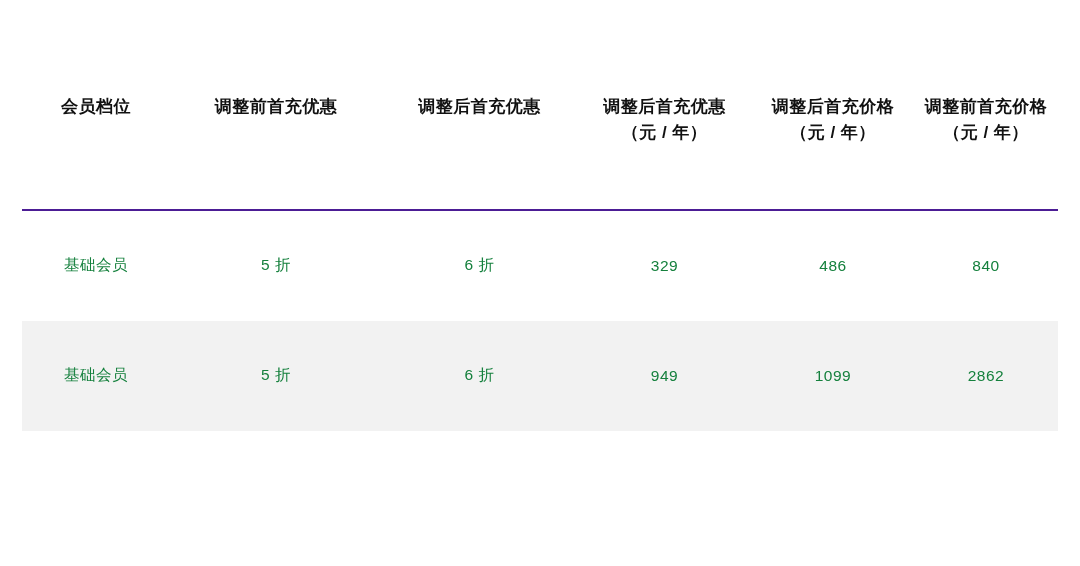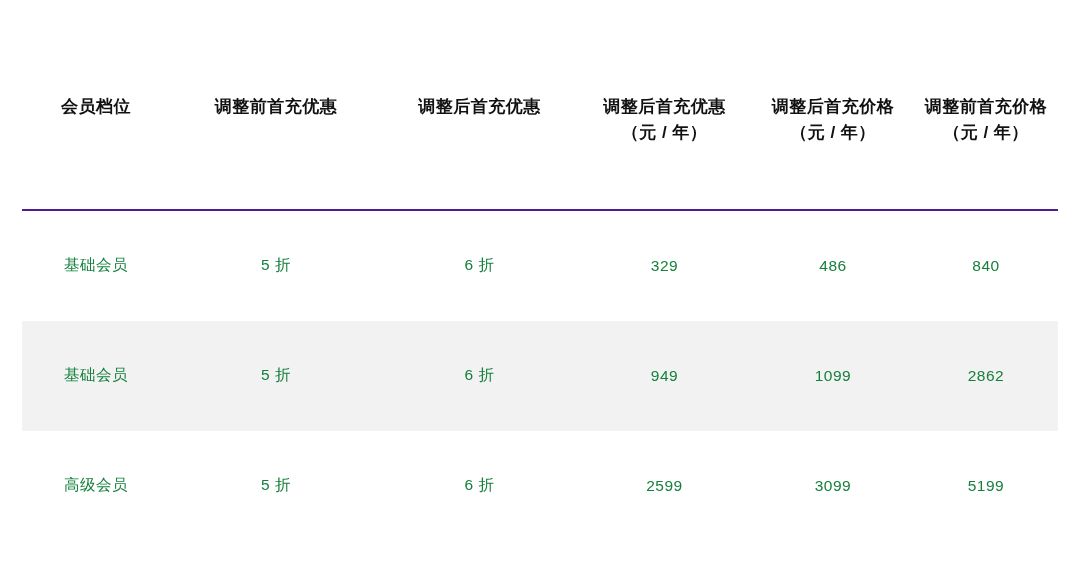--- a/index.html
+++ b/index.html
@@ -111,23 +111,15 @@
         <td>840</td>
       </tr>
       <tr class="alt">
         <td class="cell-first">基础会员</td>
         <td>5 折</td>
         <td>6 折</td>
         <td>949</td>
         <td>1099</td>
         <td>2862</td>
       </tr>
-      <tr>
-        <td class="cell-first">高级会员</td>
-        <td>5 折</td>
-        <td>6 折</td>
-        <td>2599</td>
-        <td>3099</td>
-        <td>5199</td>
-      </tr>
     </tbody>
   </table>
 </div>
 
 </body></html>

